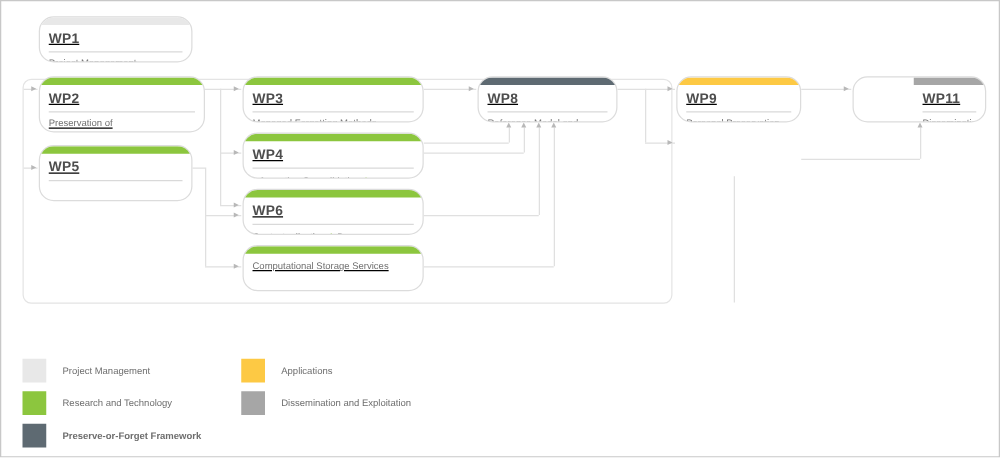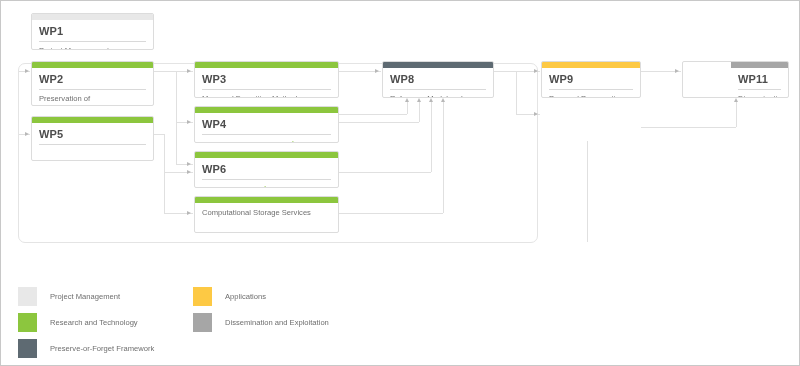--- a/index.html
+++ b/index.html
@@ -19,24 +19,25 @@
     border:1px solid #e4e4e4;
     border-radius:7px;
     background:transparent;
     box-sizing:border-box;
   }
   
   .wp{
     position:absolute;
     background:#ffffff;
     border:1px solid #dcdcdc;
-    border-radius:2px;
+    border-radius:12px;
     box-sizing:border-box;
     box-shadow:0 0 0 0 rgba(0,0,0,0);
     overflow:hidden;
+    text-decoration:underline;
   }
   .wp .bar{
     height:6px;
     width:100%;
     display:block;
   }
   .wp .body{
     padding:5px 7px 6px 7px;
   }
   .wp .code{
@@ -170,21 +171,21 @@
   </div>
 
   <div class="wp" style="left:30px;top:12px;width:123px;height:37px;">
     <span class="bar" style="background:#e8e8e8;"></span>
     <div class="body">
       <div class="code">WP1</div>
       <div class="desc">Project Management</div>
     </div>
   </div>
 
-  <div class="wp" style="left:30px;top:60px;width:123px;height:45px;">
+  <div class="wp" style="left:30px;top:60px;width:133px;height:45px;">
     <span class="bar" style="background:#8cc63e;"></span>
     <div class="body">
       <div class="code">WP2</div>
       <div class="desc">Preservation of
 Forgetting and Remembering</div>
     </div>
   </div>
 
   <div class="wp" style="left:30px;top:115px;width:123px;height:45px;">
     <span class="bar" style="background:#8cc63e;"></span>
@@ -254,21 +255,21 @@
     <div class="legend-item" style="left:17px;top:286px;">
       <span class="legend-sw" style="background:#e8e8e8;"></span>
       <span class="legend-lbl">Project Management</span>
     </div>
 
     <div class="legend-item" style="left:17px;top:312px;">
       <span class="legend-sw" style="background:#8cc63e;"></span>
       <span class="legend-lbl">Research and Technology</span>
     </div>
 
-    <div class="legend-item" style="left:17px;top:338px;">
+    <div class="legend-item" style="left:17px;top:338px;font-weight:bold;">
       <span class="legend-sw" style="background:#5e6a72;"></span>
       <span class="legend-lbl">Preserve-or-Forget Framework</span>
     </div>
 
     <div class="legend-item" style="left:192px;top:286px;justify-content:space-between;">
       <span class="legend-sw" style="background:#fdc944;"></span>
       <span class="legend-lbl">Applications</span>
     </div>
 
     <div class="legend-item" style="left:192px;top:312px;">

